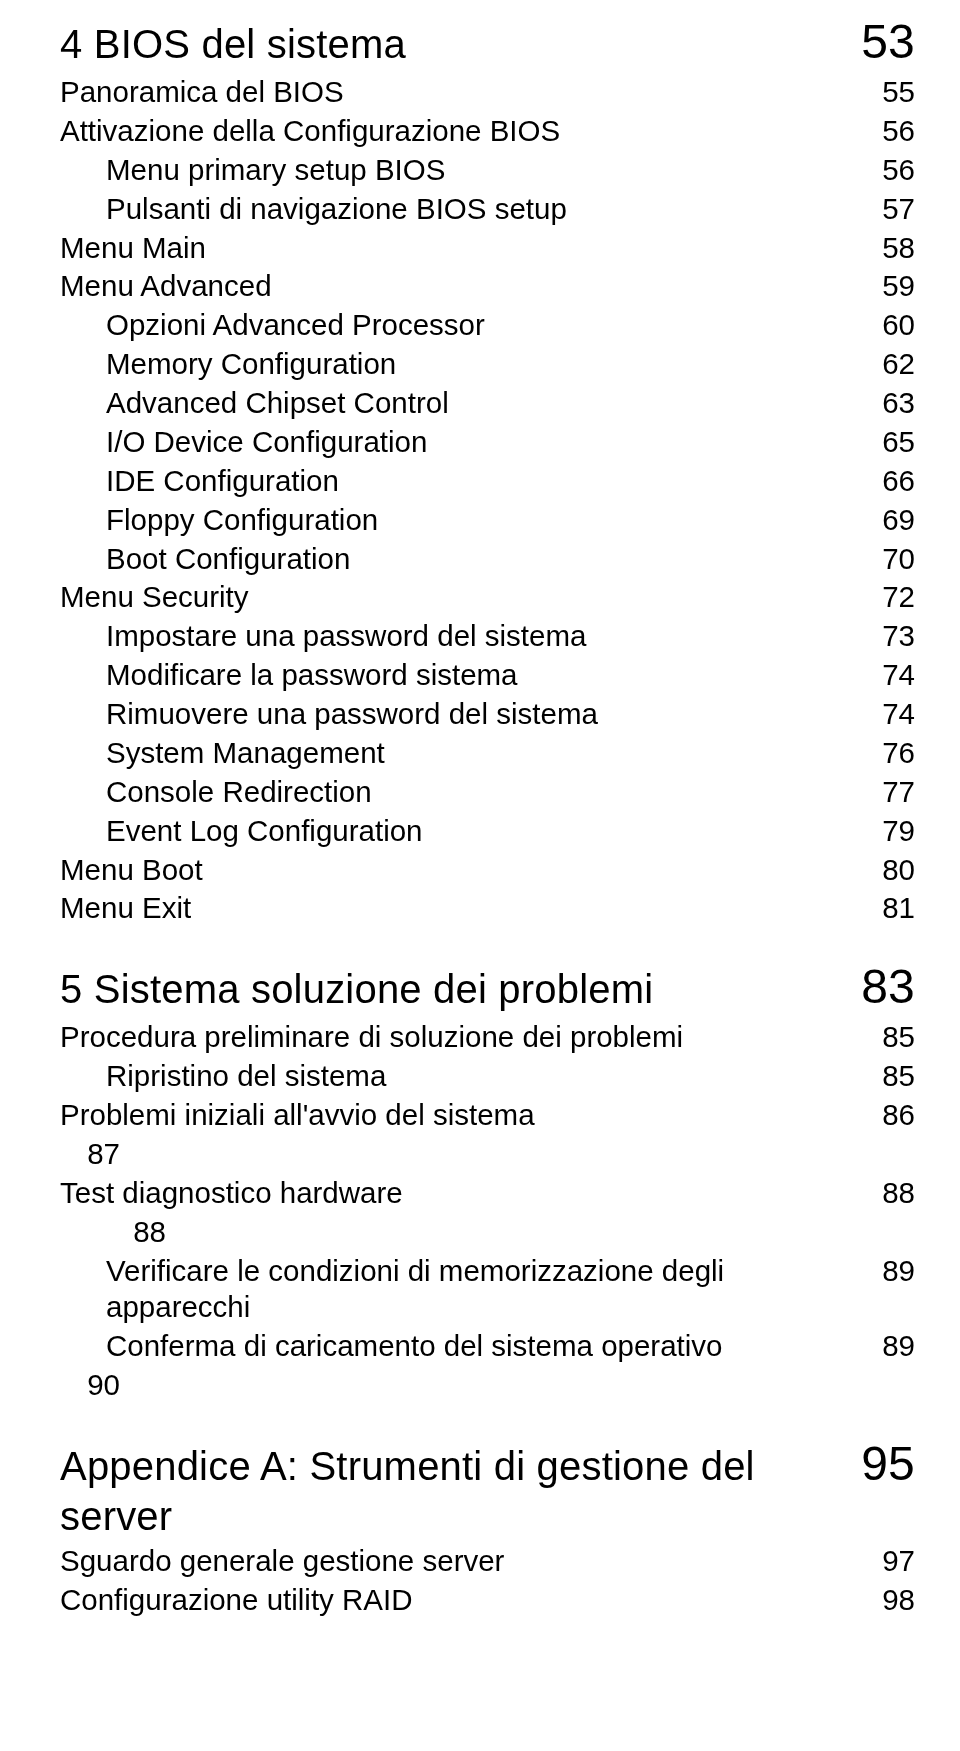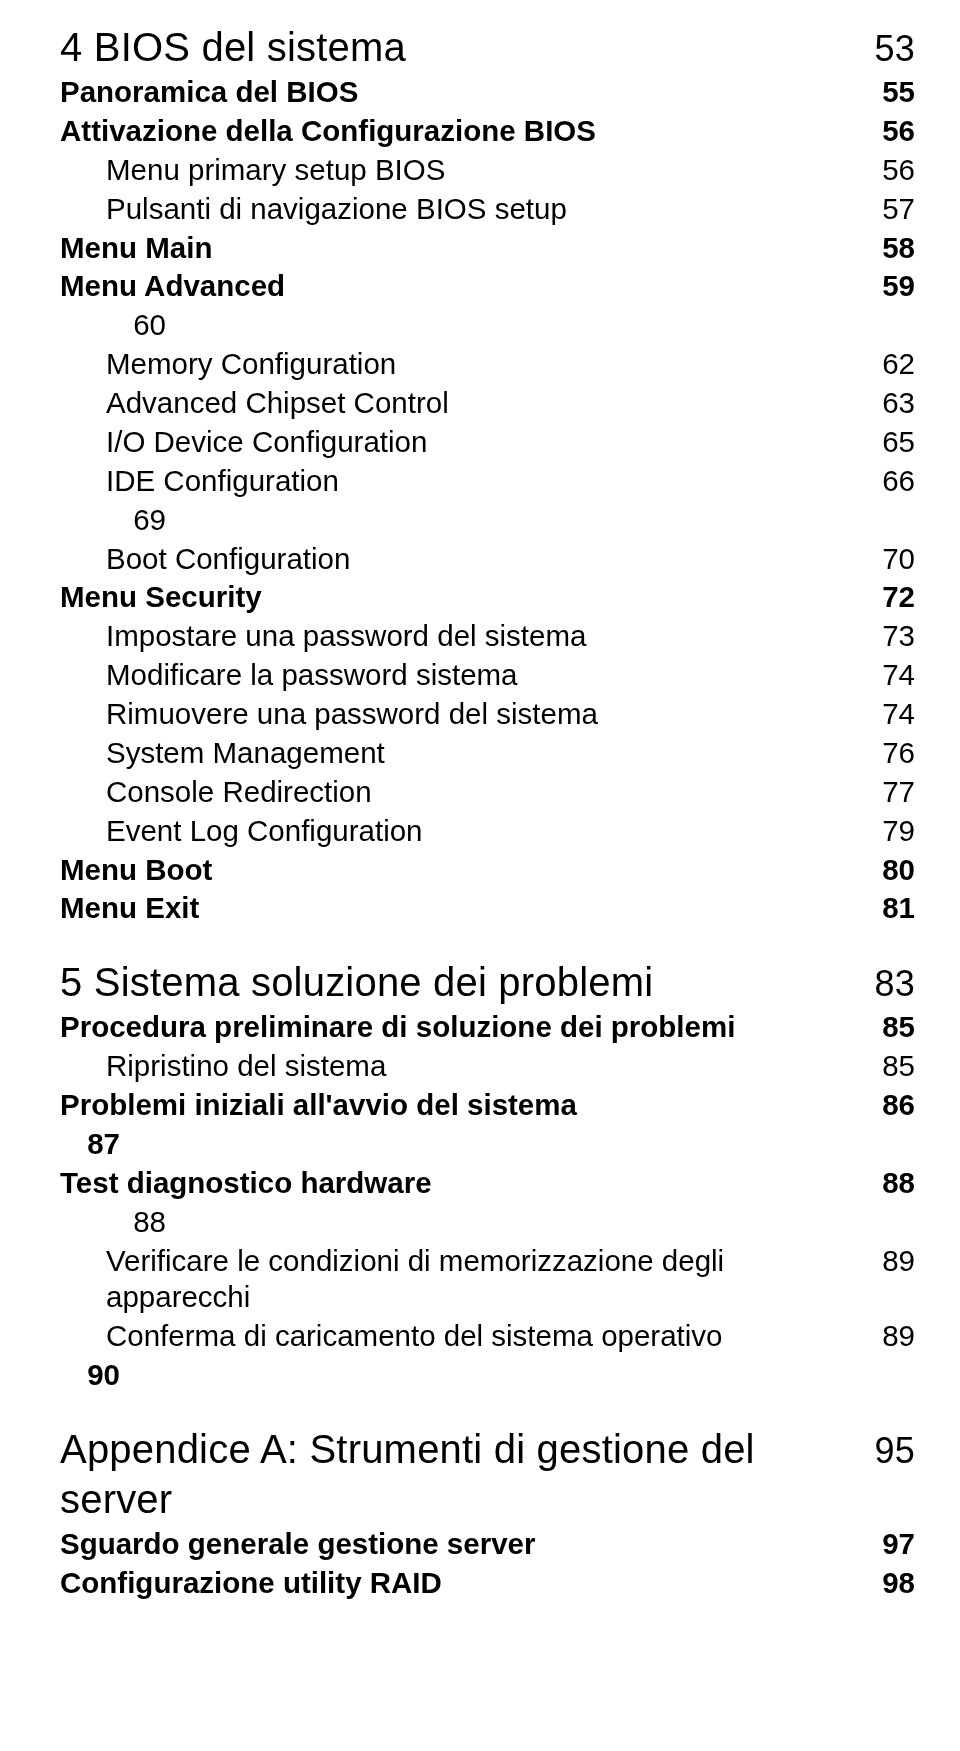--- a/index.html
+++ b/index.html
@@ -7,43 +7,43 @@
     padding: 0;
     background: #fff;
     color: #000;
     font-family: "Segoe UI", "Frutiger", "Helvetica Neue", Arial, sans-serif;
     -webkit-font-smoothing: antialiased;
   }
   .page {
     width: 960px;
     min-height: 1751px;
     box-sizing: border-box;
-    padding: 16px 45px 40px 60px;
+    padding: 6px 45px 40px 60px;
     position: relative;
     border-radius: 22px;
   }
   .row {
     display: flex;
     justify-content: space-between;
     align-items: baseline;
     line-height: 1.25;
   }
   .chapter {
     font-size: 40px;
     font-weight: 400;
     margin-top: 6px;
     letter-spacing: 0.2px;
   }
   .chapter .page-num {
-    font-size: 36px;
+    font-size: 48px;
     font-weight: 400;
   }
   .l0 {
     font-size: 29.5px;
-    font-weight: 700;
+    font-weight: 400;
     margin-top: 2px;
     gap: 36px;
   }
   .l1 {
     font-size: 29.5px;
     font-weight: 400;
     margin-top: 2px;
     padding-left: 46px;
     gap: 36px;
   }
@@ -84,39 +84,41 @@
     </div>
     <div class="row l0">
       <span class="label">Menu Main</span>
       <span class="page-num">58</span>
     </div>
     <div class="row l0">
       <span class="label">Menu Advanced</span>
       <span class="page-num">59</span>
     </div>
     <div class="row l1">
+      <span class="label">Opzioni Advanced Processor</span>
       <span class="page-num">60</span>
     </div>
     <div class="row l1">
       <span class="label">Memory Configuration</span>
       <span class="page-num">62</span>
     </div>
     <div class="row l1">
       <span class="label">Advanced Chipset Control</span>
       <span class="page-num">63</span>
     </div>
     <div class="row l1">
       <span class="label">I/O Device Configuration</span>
       <span class="page-num">65</span>
     </div>
     <div class="row l1">
       <span class="label">IDE Configuration</span>
       <span class="page-num">66</span>
     </div>
     <div class="row l1">
+      <span class="label">Floppy Configuration</span>
       <span class="page-num">69</span>
     </div>
     <div class="row l1">
       <span class="label">Boot Configuration</span>
       <span class="page-num">70</span>
     </div>
     <div class="row l0">
       <span class="label">Menu Security</span>
       <span class="page-num">72</span>
     </div>

